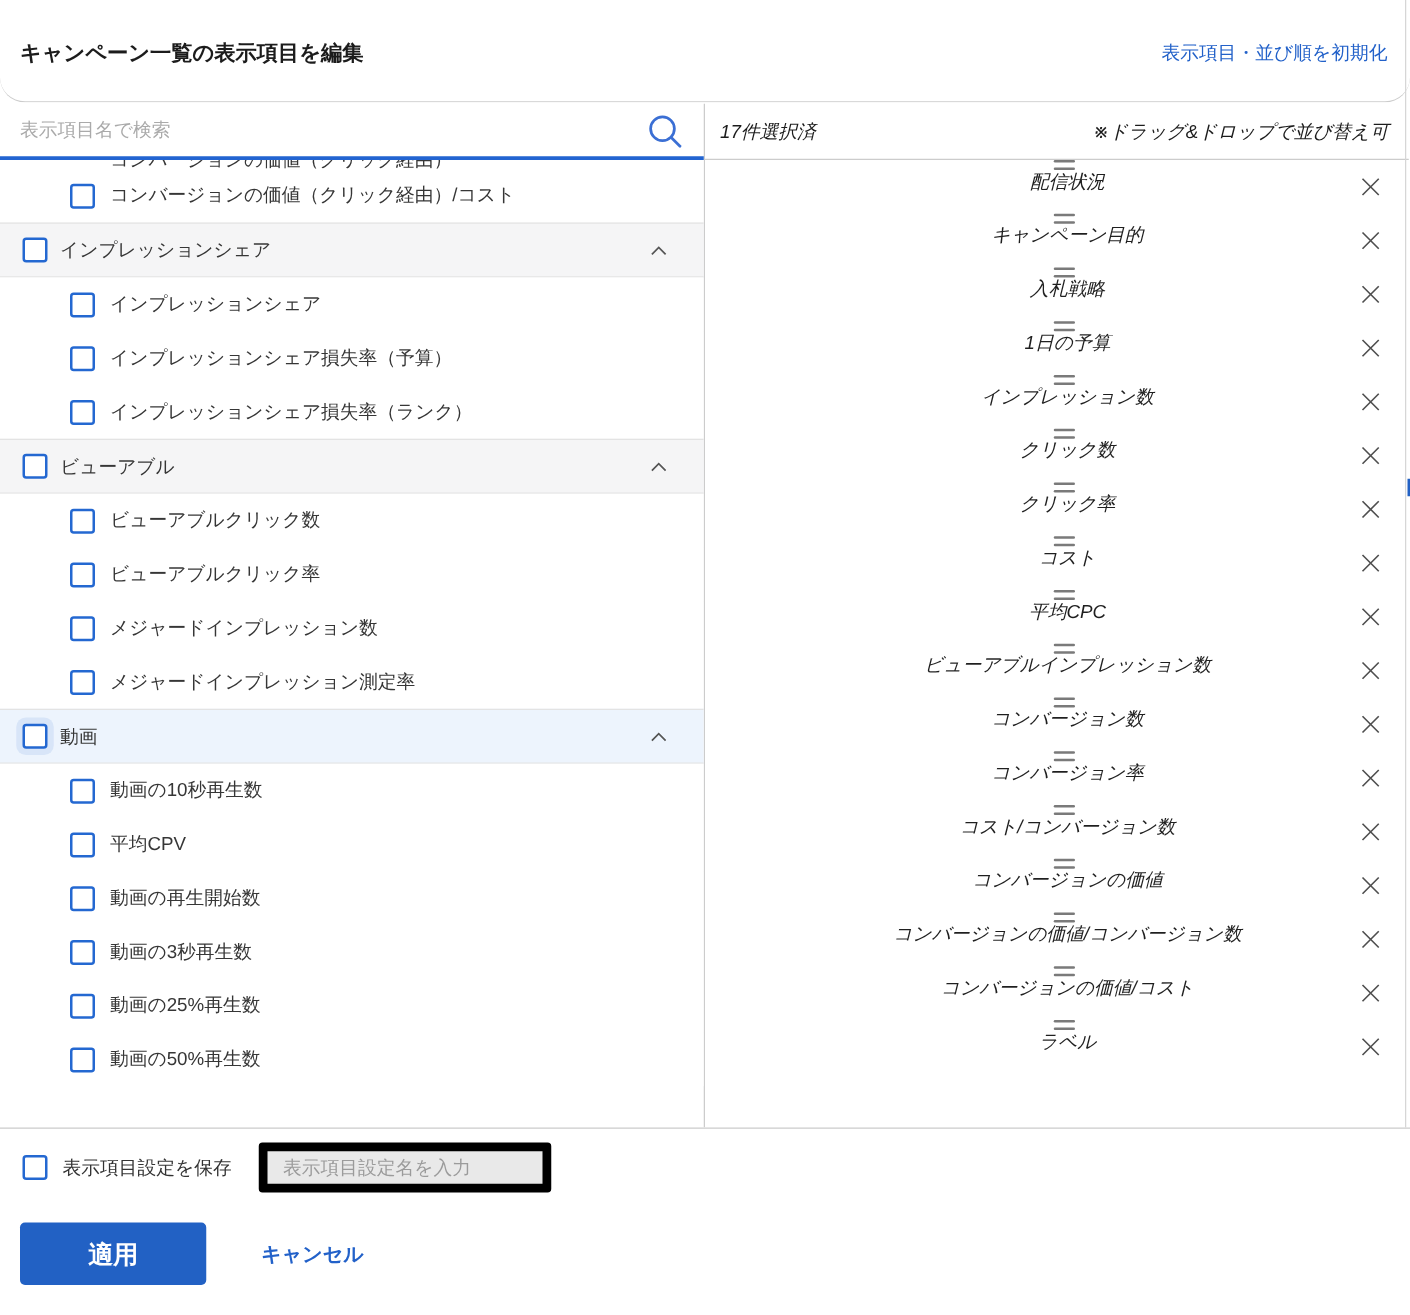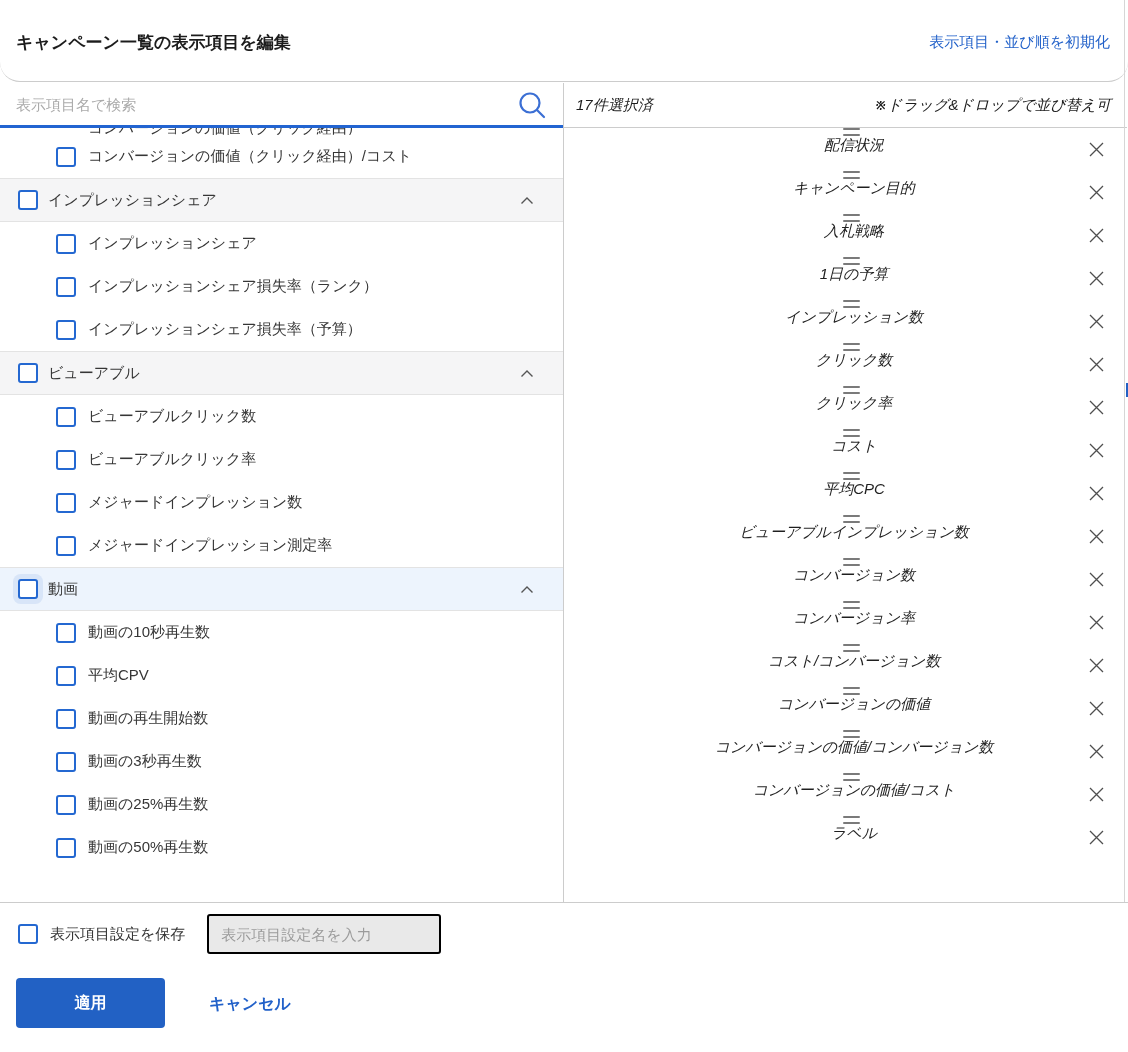--- a/index.html
+++ b/index.html
@@ -55,25 +55,25 @@
   .rlabel { margin-left:17px; font-size:15px; font-weight:500; color:#1f1f1f; white-space:nowrap; }
   .close { position:absolute; right:22px; top:13px; width:17px; height:17px; cursor:pointer; }
 
   
   .footer { position:absolute; left:0; top:902px; width:1128px; height:187px;
     border-top:1px solid #ccc; background:#fff; }
   .save-row { position:absolute; left:0; top:10px; height:42px; display:flex; align-items:center; }
   .save-row .checkbox { margin-left:18px; }
   .save-label { margin-left:12px; font-size:15px; font-weight:500; color:#333; }
   .settings-name-input { margin-left:22px; width:234px; height:40px; background:#e9e9e9;
-    border:2px solid #000000; border-radius:3px; padding:0 12px; font-size:15px; color:#555;
+    border:7px solid #000000; border-radius:3px; padding:0 12px; font-size:15px; color:#555;
     font-family:"Liberation Sans","DejaVu Sans",sans-serif; }
   .settings-name-input::placeholder { color:#9b9b9b; opacity:1; }
   .apply-button { position:absolute; left:16px; top:75px; width:149px; height:50px;
-    background:#2261c4; color:#fff; border:none; border-radius:4px; font-size:16px; font-weight:700;
+    background:#2261c4; color:#fff; border:none; border-radius:4px; font-size:20px; font-weight:700;
     cursor:pointer; font-family:"Liberation Sans","DejaVu Sans",sans-serif; }
   .cancel-button { position:absolute; left:209px; top:91px; font-size:16px; font-weight:600;
     color:#2261c9; cursor:pointer; text-decoration:none; }
 
   
   .edge-line { position:absolute; left:1124px; top:0; width:1px; height:902px; background:#d6d6d6; }
   .scroll-indicator { position:absolute; left:1126px; top:383px; width:2px; height:14px; background:#2261c4; }
 </style>
 </head>
 <body>
@@ -121,25 +121,25 @@
               </svg>
           </span>
         </div>
 
         <div class="row sub">
           <span class="checkbox"></span>
           <span class="label">インプレッションシェア</span>
         </div>
         <div class="row sub">
           <span class="checkbox"></span>
+          <span class="label">インプレッションシェア損失率（予算）</span>
+        </div>
+        <div class="row sub">
+          <span class="checkbox"></span>
           <span class="label">インプレッションシェア損失率（ランク）</span>
-        </div>
-        <div class="row sub">
-          <span class="checkbox"></span>
-          <span class="label">インプレッションシェア損失率（予算）</span>
         </div>
 
         <div class="row group">
           <span class="checkbox"></span>
           <span class="label">ビューアブル</span>
           <span class="chevron">
             <svg width="16" height="16" viewBox="0 0 16 16">
                 <path d="M2.5 10.5 L8 5 L13.5 10.5" fill="none" stroke="#555" stroke-width="1.4"></path>
               </svg>
           </span>

